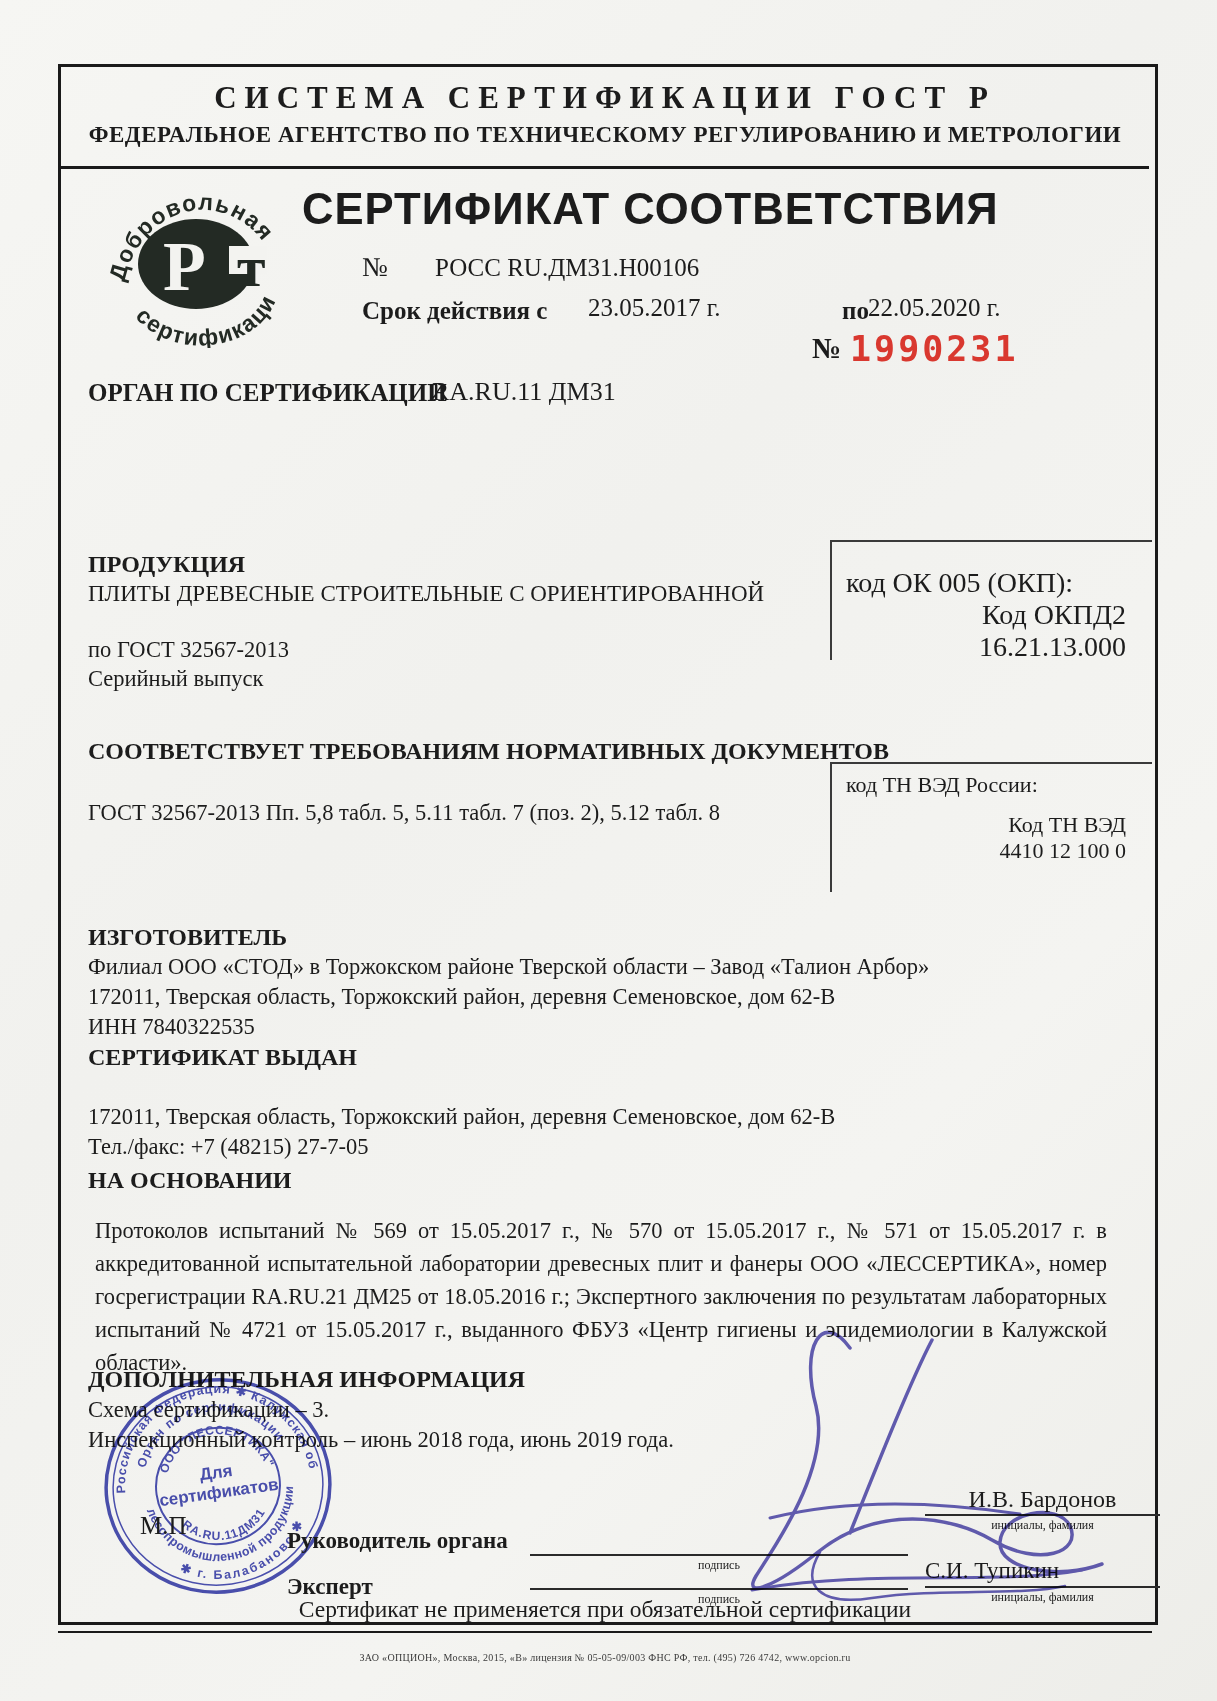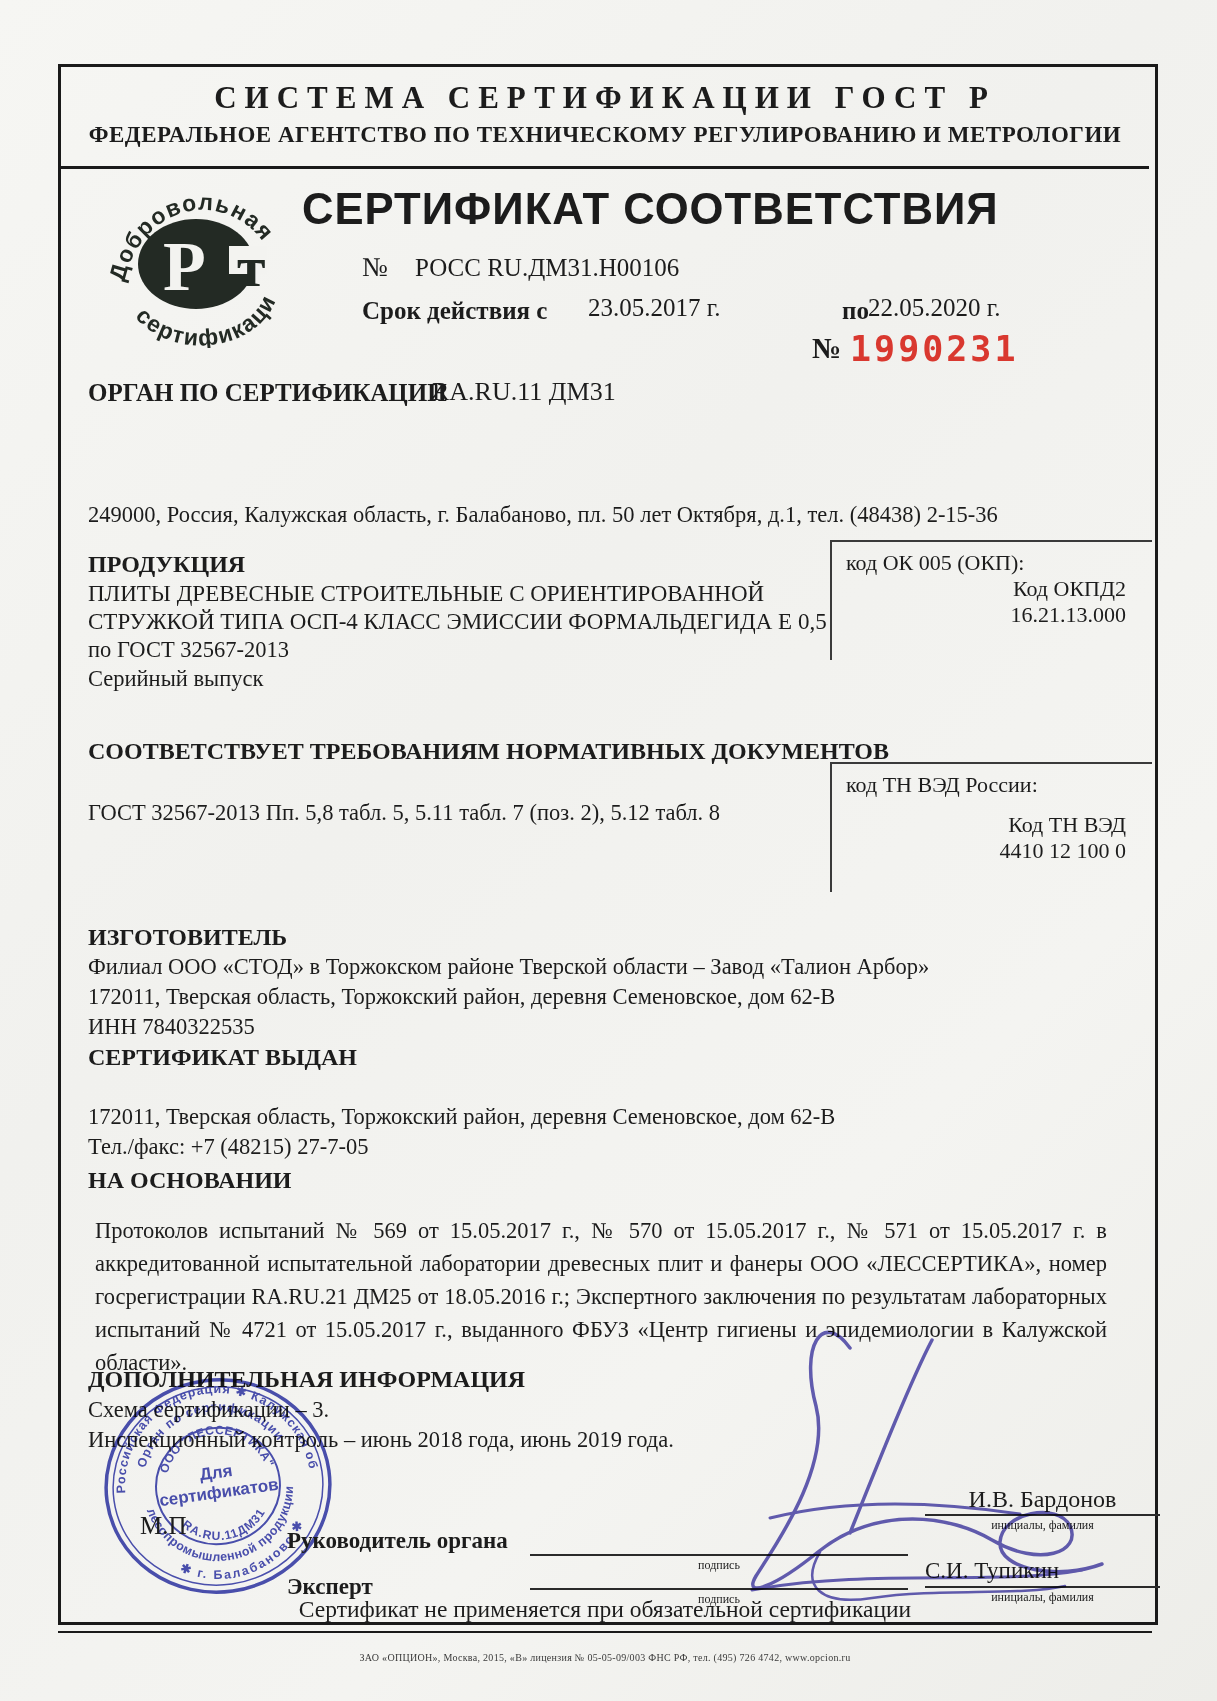--- a/index.html
+++ b/index.html
@@ -45,41 +45,39 @@
     </text>
     <ellipse cx="93" cy="88" rx="58" ry="45" fill="#232a24"></ellipse>
     <rect x="126" y="70" width="38" height="28" fill="#f3f3f0"></rect>
     <text x="60" y="114" font-family="Liberation Serif, serif" font-size="70" font-weight="bold" fill="#f3f3f0">Р</text>
     <text x="134" y="110" font-family="Liberation Serif, serif" font-size="58" font-weight="bold" fill="#232a24">т</text>
   </svg>
 
   <div class="abs sans b" style="left:302px;top:183px;width:740px;font-size:45px;letter-spacing:1px;transform:scaleX(0.97);transform-origin:left;">СЕРТИФИКАТ СООТВЕТСТВИЯ</div>
 
   <div class="abs serif" style="left:362px;top:252px;font-size:27px;">№</div>
-  <div class="abs serif" style="left:415px;top:254px;font-size:25px;">РОСС RU.ДМ31.Н00106</div>
+  <div class="abs serif" style="left:435px;top:254px;font-size:25px;">РОСС RU.ДМ31.Н00106</div>
 
   <div class="abs serif b" style="left:362px;top:297px;font-size:25px;">Срок действия с</div>
   <div class="abs serif" style="left:588px;top:294px;font-size:25px;">23.05.2017 г.</div>
   <div class="abs serif b" style="left:826px;top:297px;font-size:25px;margin-left:16px;">по</div>
   <div class="abs serif" style="left:868px;top:294px;font-size:25px;">22.05.2020 г.</div>
 
   <div class="abs serif b" style="left:812px;top:332px;font-size:29px;">№</div>
   <div class="abs mono b" style="left:850px;top:329px;font-size:35px;letter-spacing:3px;color:#d9382f;">1990231</div>
 
   <div class="abs serif b" style="left:88px;top:379px;font-size:25px;">ОРГАН ПО СЕРТИФИКАЦИИ</div>
   <div class="abs serif" style="left:432px;top:377px;font-size:26px;">RA.RU.11 ДМ31</div>
-  <div class="abs serif" style="left:88px;top:502px;width:1010px;font-size:22.5px;">249000, Россия, Калужская область, г. Балабаново, пл. 50 лет Октября, д.1, тел. (48438) 2-15-36</div>
 
   <div class="abs serif b" style="left:88px;top:551px;font-size:24px;">ПРОДУКЦИЯ</div>
   <div class="abs serif" style="left:88px;top:581px;font-size:23px;">ПЛИТЫ ДРЕВЕСНЫЕ СТРОИТЕЛЬНЫЕ С ОРИЕНТИРОВАННОЙ</div>
-  <div class="abs serif" style="left:88px;top:609px;font-size:23px;">СТРУЖКОЙ ТИПА ОСП-4 КЛАСС ЭМИССИИ ФОРМАЛЬДЕГИДА Е 0,5</div>
   <div class="abs serif" style="left:88px;top:637px;font-size:22.5px;">по ГОСТ 32567-2013</div>
   <div class="abs serif" style="left:88px;top:666px;font-size:22.5px;">Серийный  выпуск</div>
 
-  <div class="abs okpbox serif" style="left:830px;top:540px;width:322px;height:120px;padding:8px 0 0 14px;box-sizing:border-box;font-size:22px;">
+  <div class="abs okpbox serif" style="left:830px;top:540px;width:322px;height:120px;padding:25px 0 0 14px;box-sizing:border-box;font-size:28px;">
     <div>код ОК 005 (ОКП):</div>
     <div class="rightcell">Код ОКПД2</div>
     <div class="rightcell">16.21.13.000</div>
   </div>
 
   <div class="abs serif b" style="left:88px;top:738px;font-size:24px;">СООТВЕТСТВУЕТ ТРЕБОВАНИЯМ НОРМАТИВНЫХ ДОКУМЕНТОВ</div>
   <div class="abs serif" style="left:88px;top:800px;width:720px;font-size:22.5px;">ГОСТ 32567-2013 Пп. 5,8 табл. 5, 5.11 табл. 7 (поз. 2), 5.12 табл. 8</div>
 
   <div class="abs okpbox serif" style="left:830px;top:762px;width:322px;height:130px;padding:8px 0 0 14px;box-sizing:border-box;font-size:22px;">
     <div>код ТН ВЭД России:</div>

